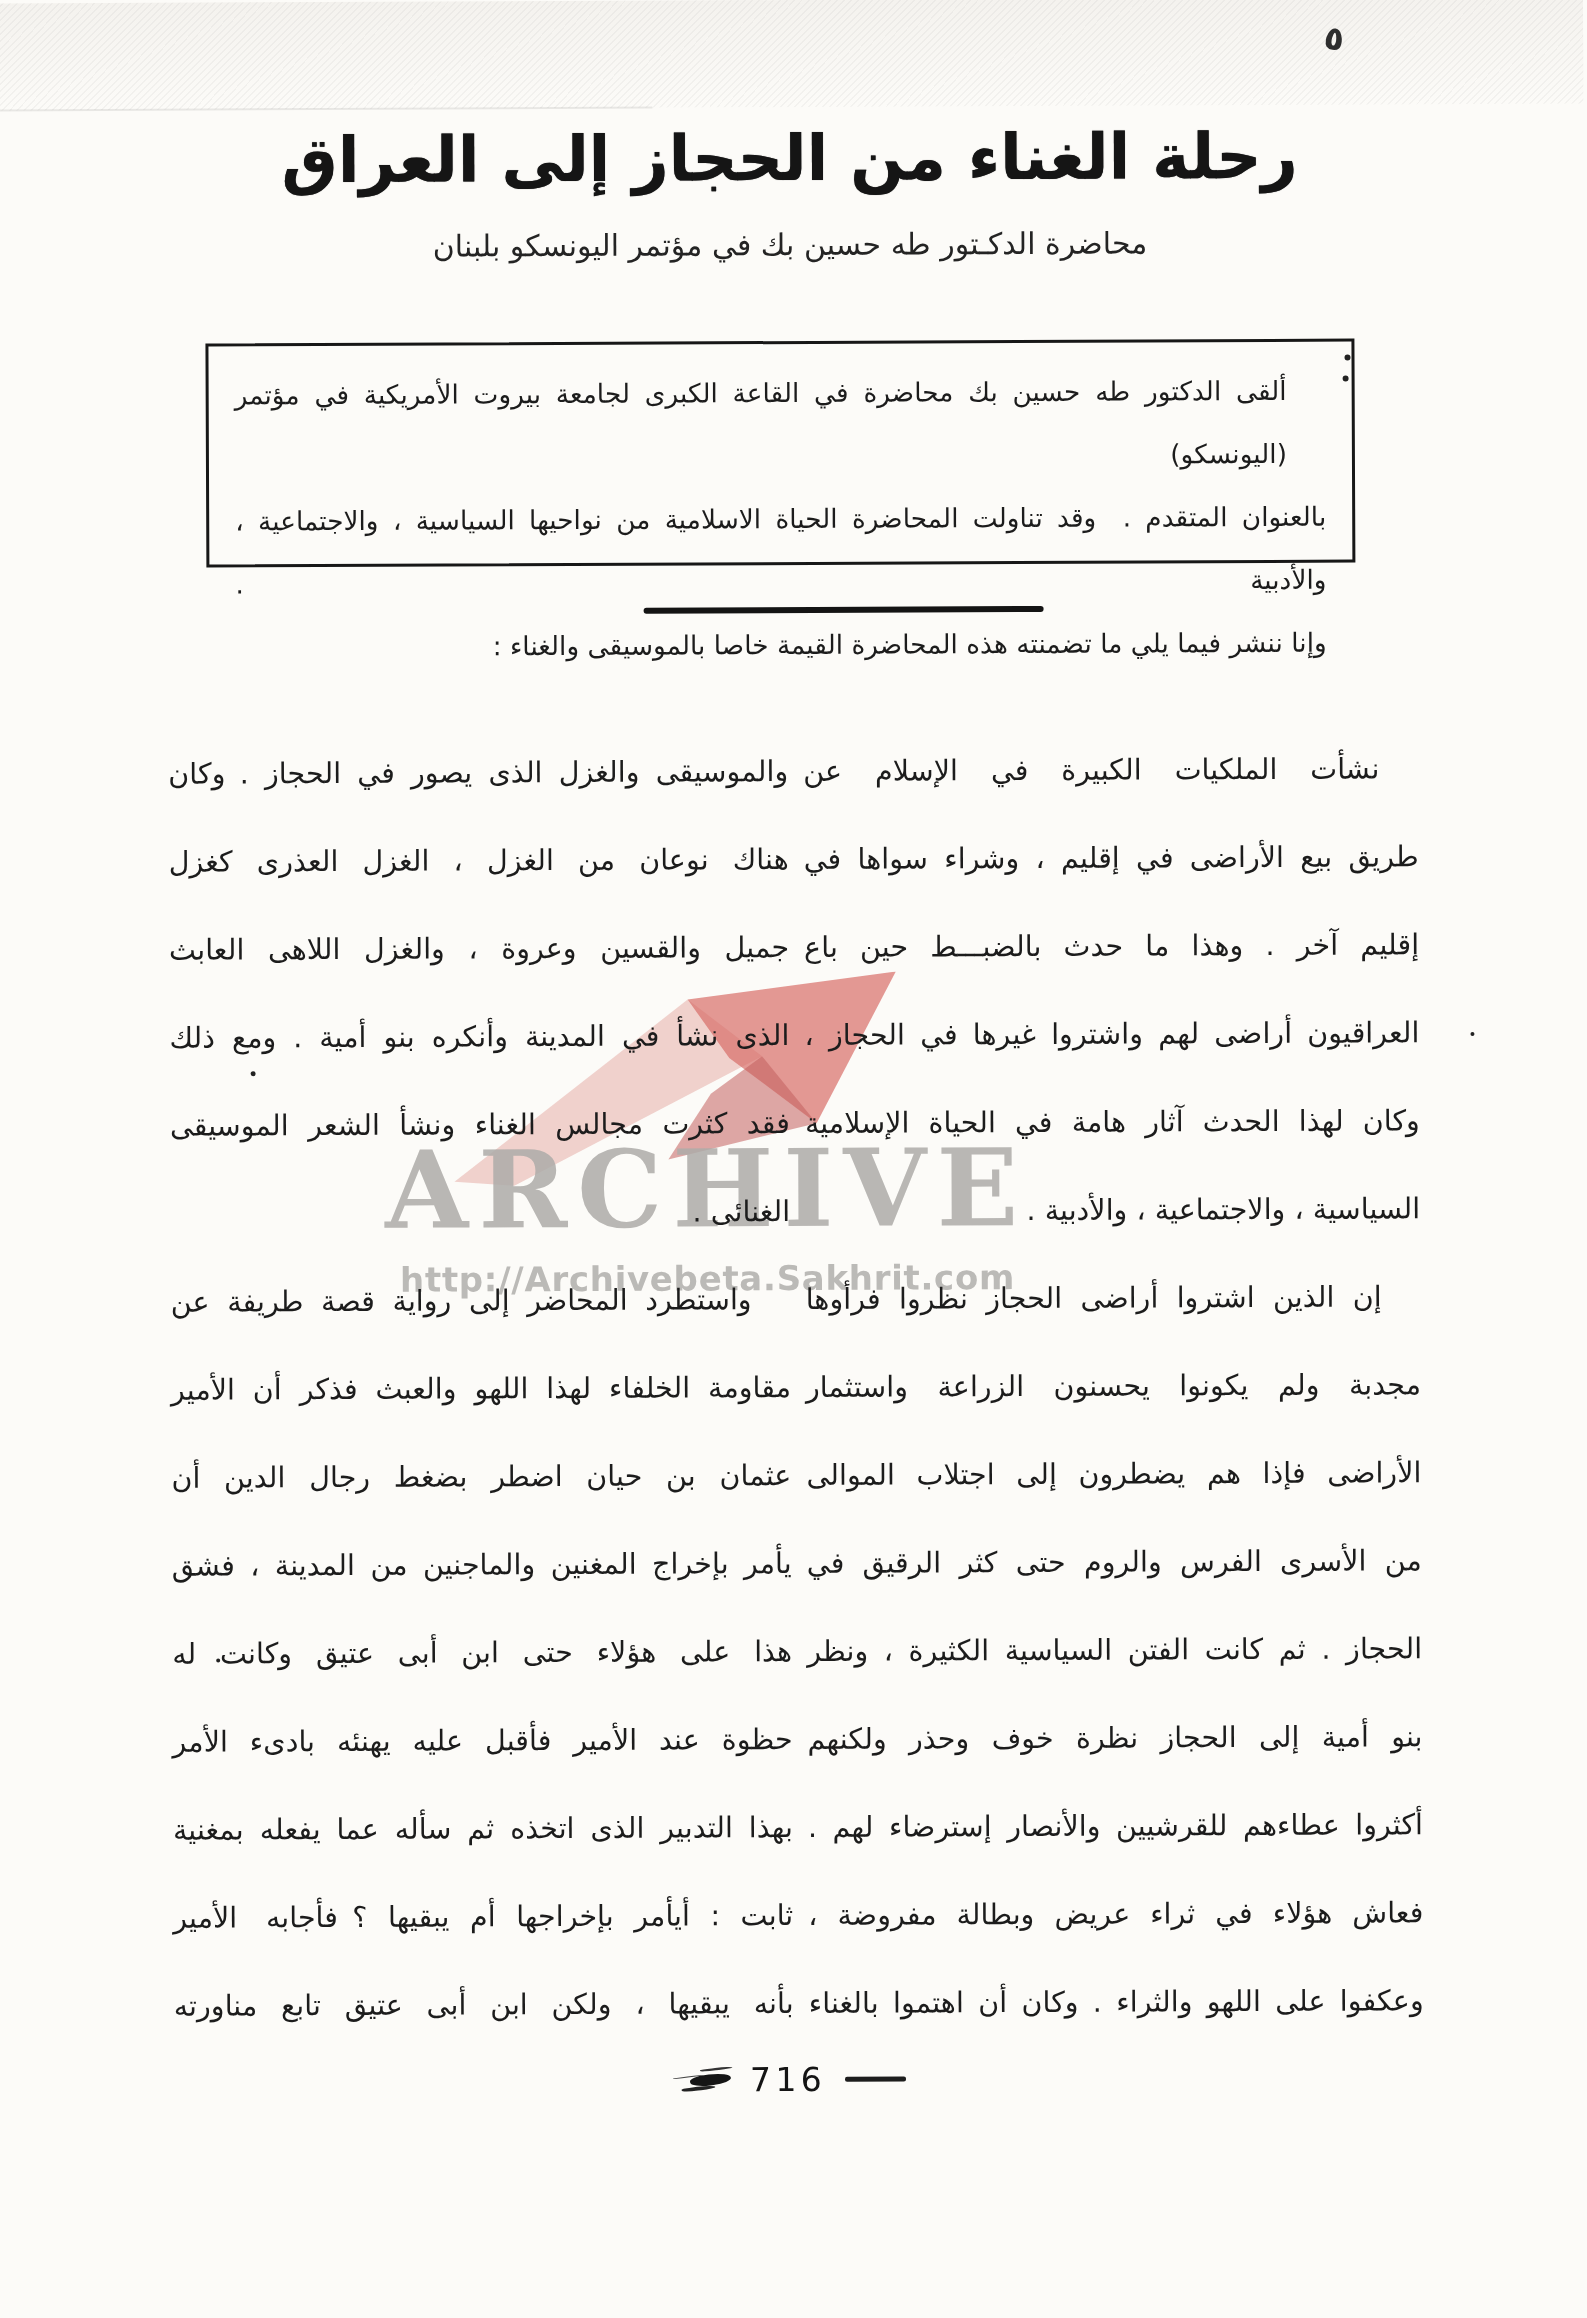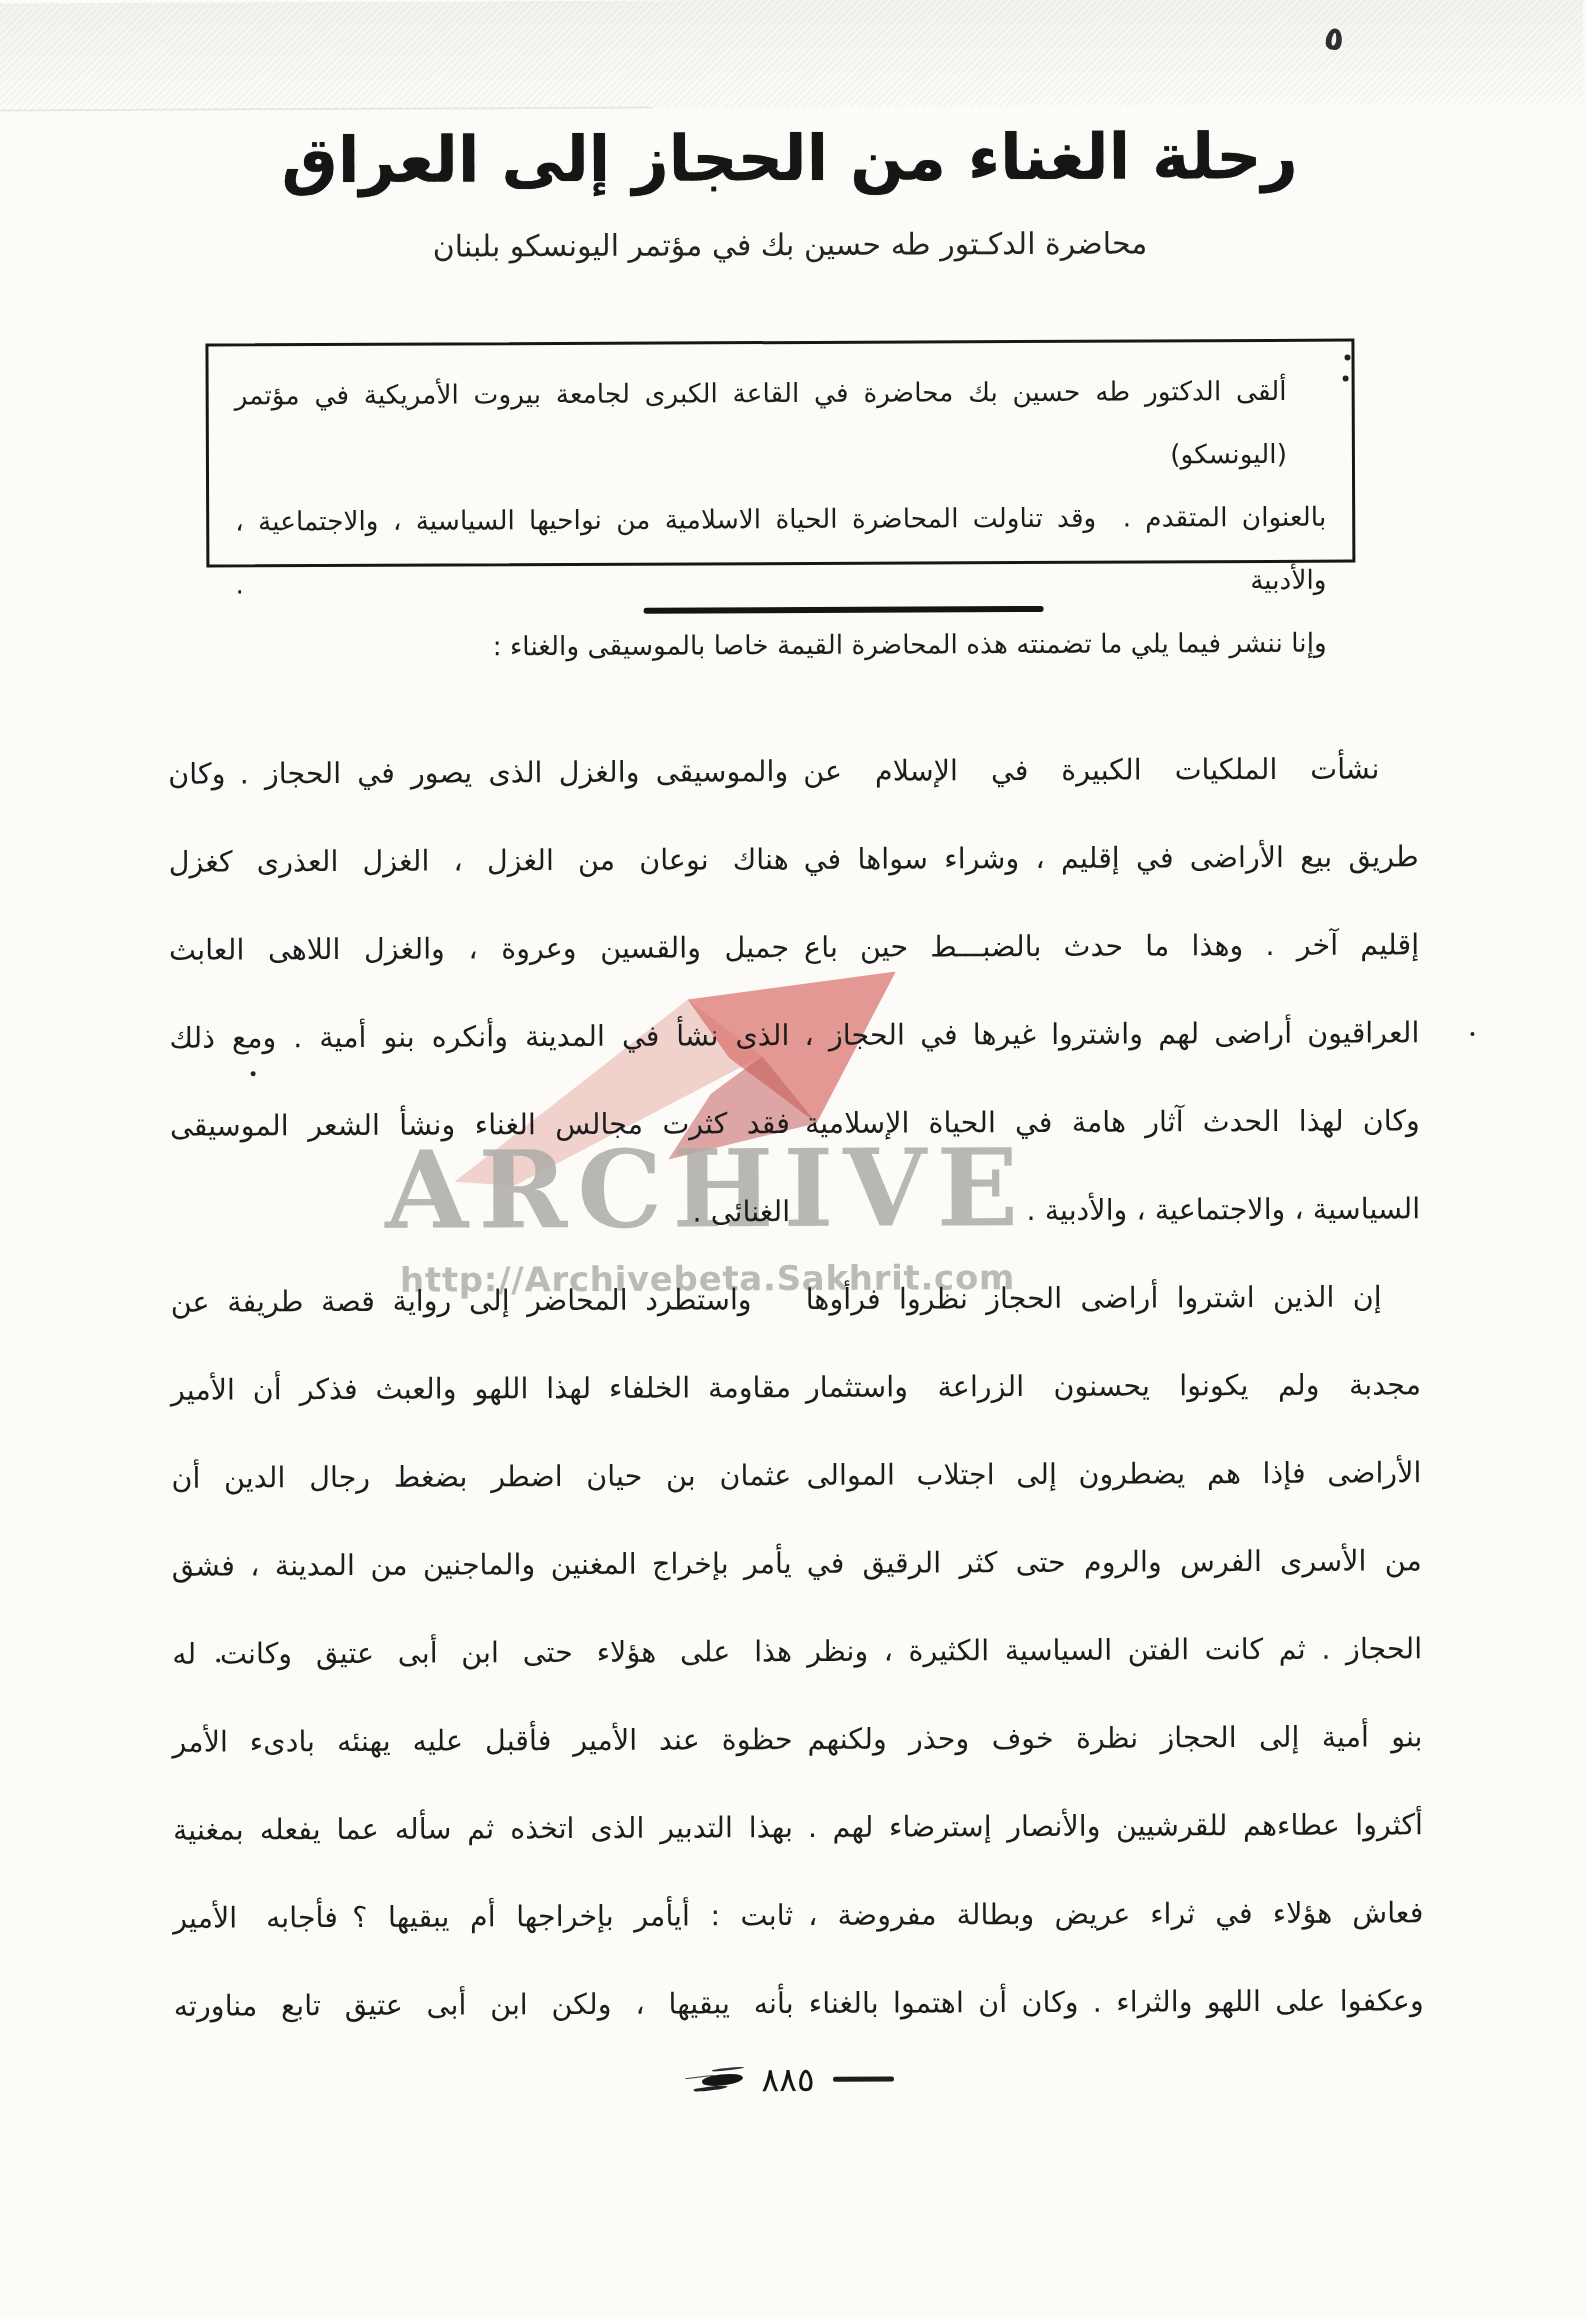--- a/index.html
+++ b/index.html
@@ -138,21 +138,21 @@
       <div class="line jl">يأمر بإخراج المغنين والماجنين من المدينة ، فشق</div>
       <div class="line jl">هذا على هؤلاء حتى ابن أبى عتيق وكانت له</div>
       <div class="line jl">حظوة عند الأمير فأقبل عليه يهنئه بادىء الأمر</div>
       <div class="line jl">بهذا التدبير الذى اتخذه ثم سأله عما يفعله بمغنية</div>
       <div class="line jl">ثابت : أيأمر بإخراجها أم يبقيها ؟ فأجابه الأمير</div>
       <div class="line jl">بأنه يبقيها ، ولكن ابن أبى عتيق تابع مناورته</div>
     </div>
 
     <div class="page-number-row">
       <div class="pn-blot"></div>
-      <div class="pn-num">٨٨٥</div>
+      <div class="pn-num">716</div>
       <div class="pn-dash"></div>
     </div>
 
     <div class="speck" style="left:1348px; top:357px; width:6.4px; height:6.4px;"></div>
     <div class="speck" style="left:1346px; top:378px; width:6.4px; height:6.4px;"></div>
     <div class="speck" style="left:251px; top:1069px; width:5px; height:5px;"></div>
     <div class="speck" style="left:214px; top:1656px; width:4.3px; height:4.3px;"></div>
     <div class="speck" style="left:1471px; top:1035px; width:4.3px; height:4.3px;"></div>
 
   </div>

